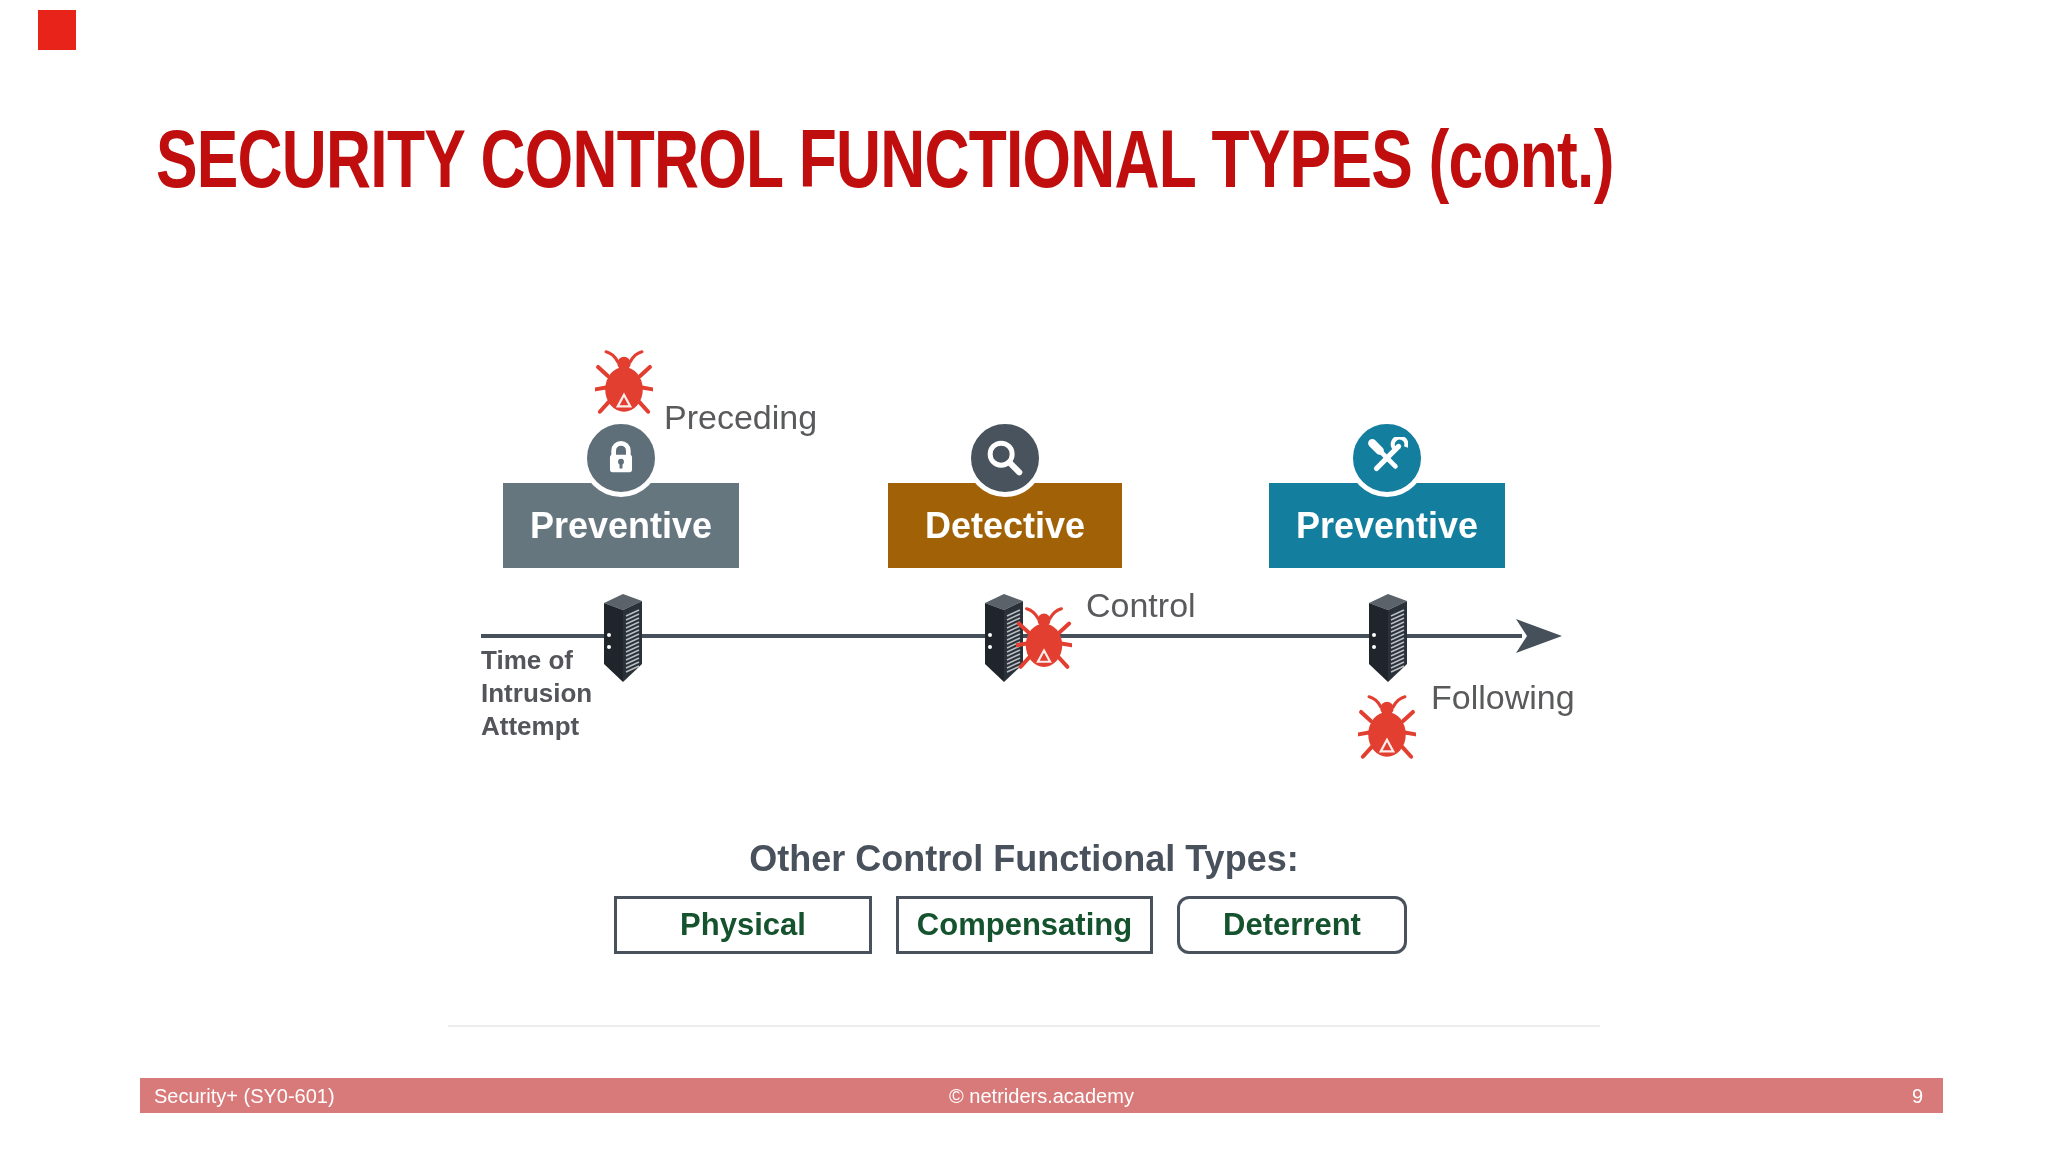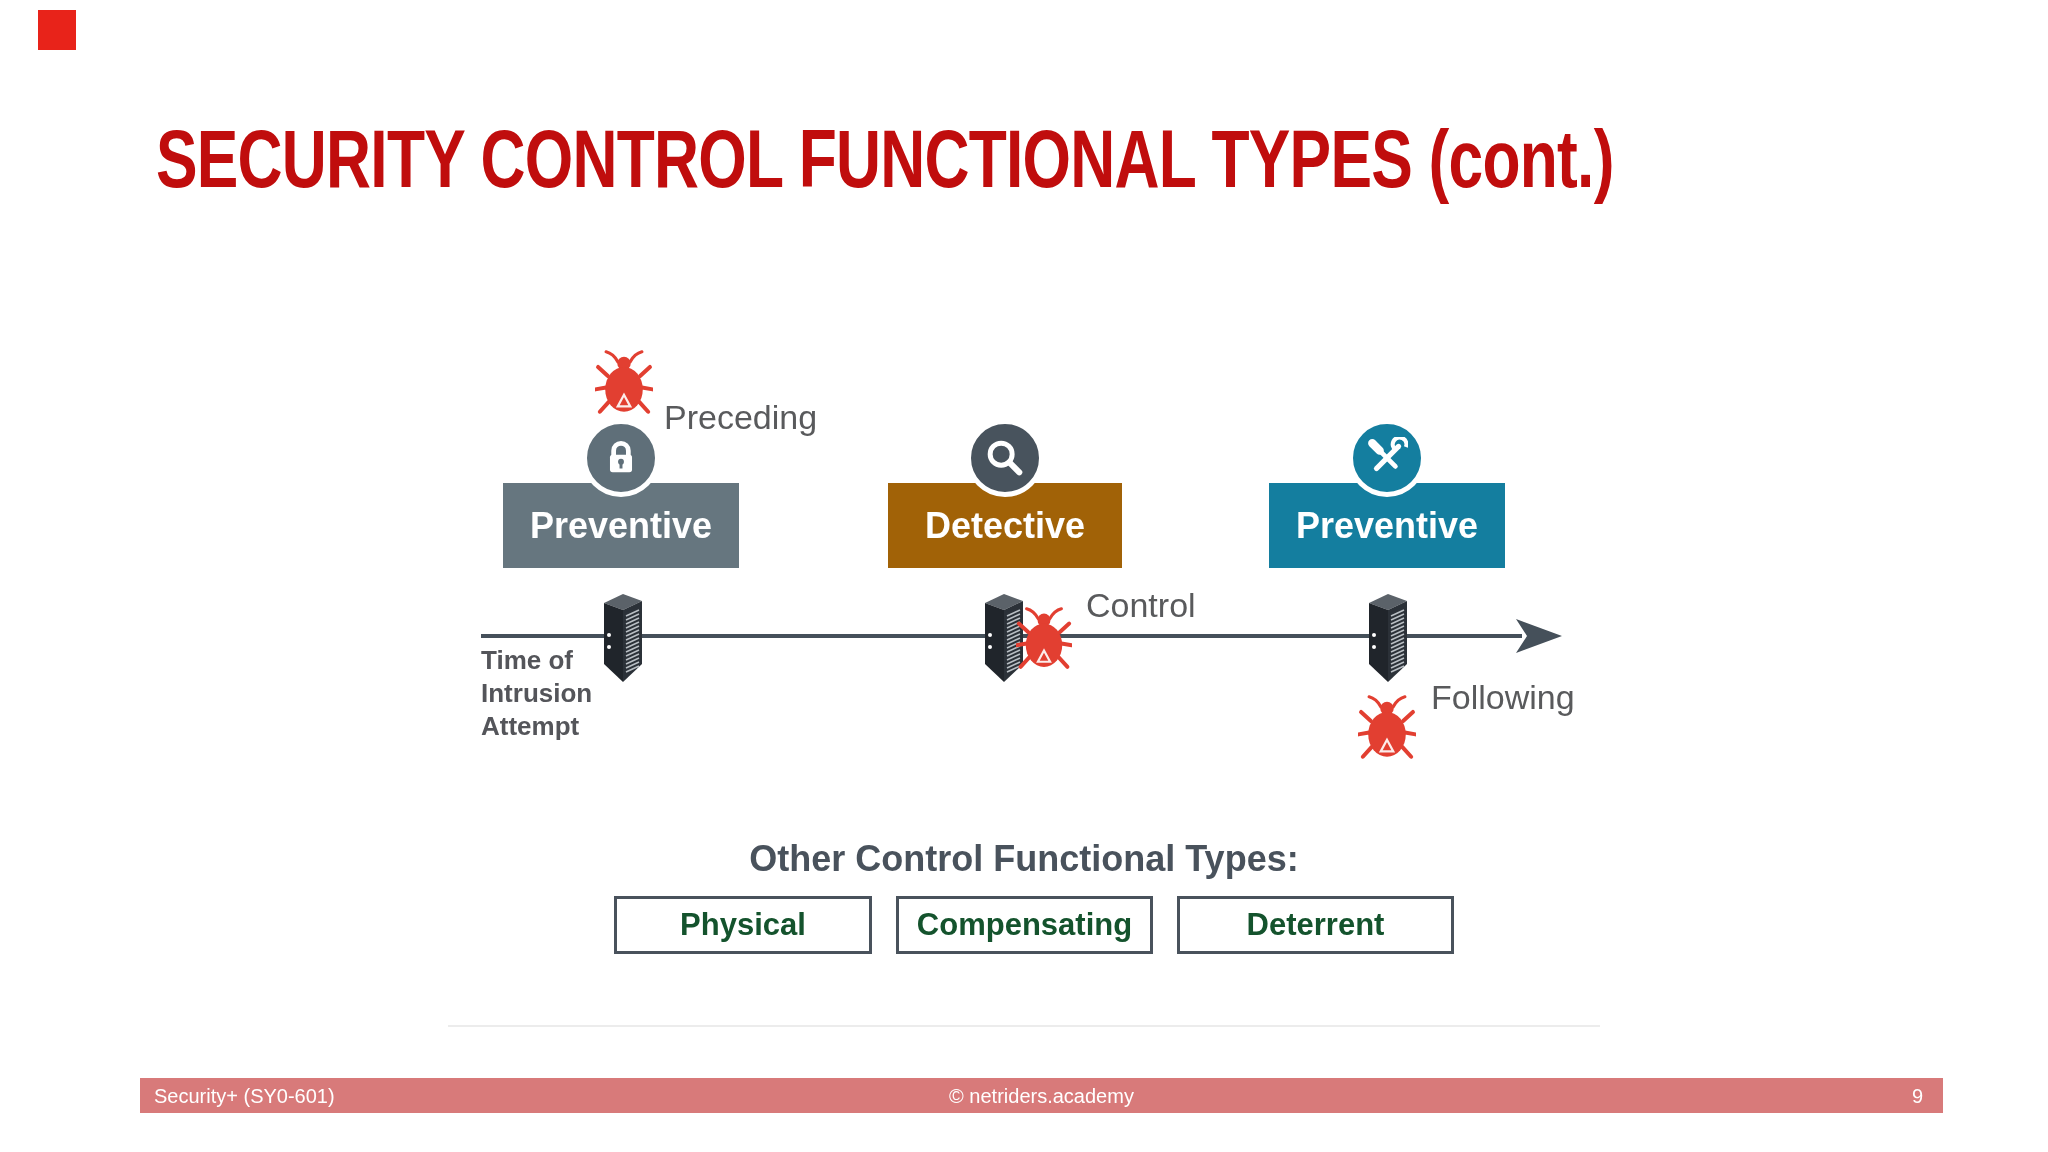--- a/index.html
+++ b/index.html
@@ -62,21 +62,21 @@
     font-size:36px; font-weight:700; color:#49525C;
   }
   .type-box {
     position:absolute; top:896px; height:58px; box-sizing:border-box;
     border:3px solid #49525C; background:#fff;
     display:flex; align-items:center; justify-content:center;
     font-size:31px; font-weight:700; color:#14532d;
   }
   .type-physical     { left:614px;  width:258px; }
   .type-compensating { left:896px;  width:257px; }
-  .type-deterrent    { left:1177px; width:277px; }
+  .type-deterrent    { left:1177px; width:230px;border-radius:12px; }
 
   .divider { position:absolute; left:448px; top:1025px; width:1152px; height:2px; background:#ECECEC; }
 
   
   .footer {
     position:absolute; left:140px; top:1078px; width:1768px; height:35px;
     background:#D87A7A; color:#fff; font-size:20px;padding-left:35px;
   }
   .footer-left   { position:absolute; left:14px;  top:50%; transform:translateY(-50%); }
   .footer-center { position:absolute; left:0; width:100%; text-align:center; top:50%; transform:translateY(-50%); }

